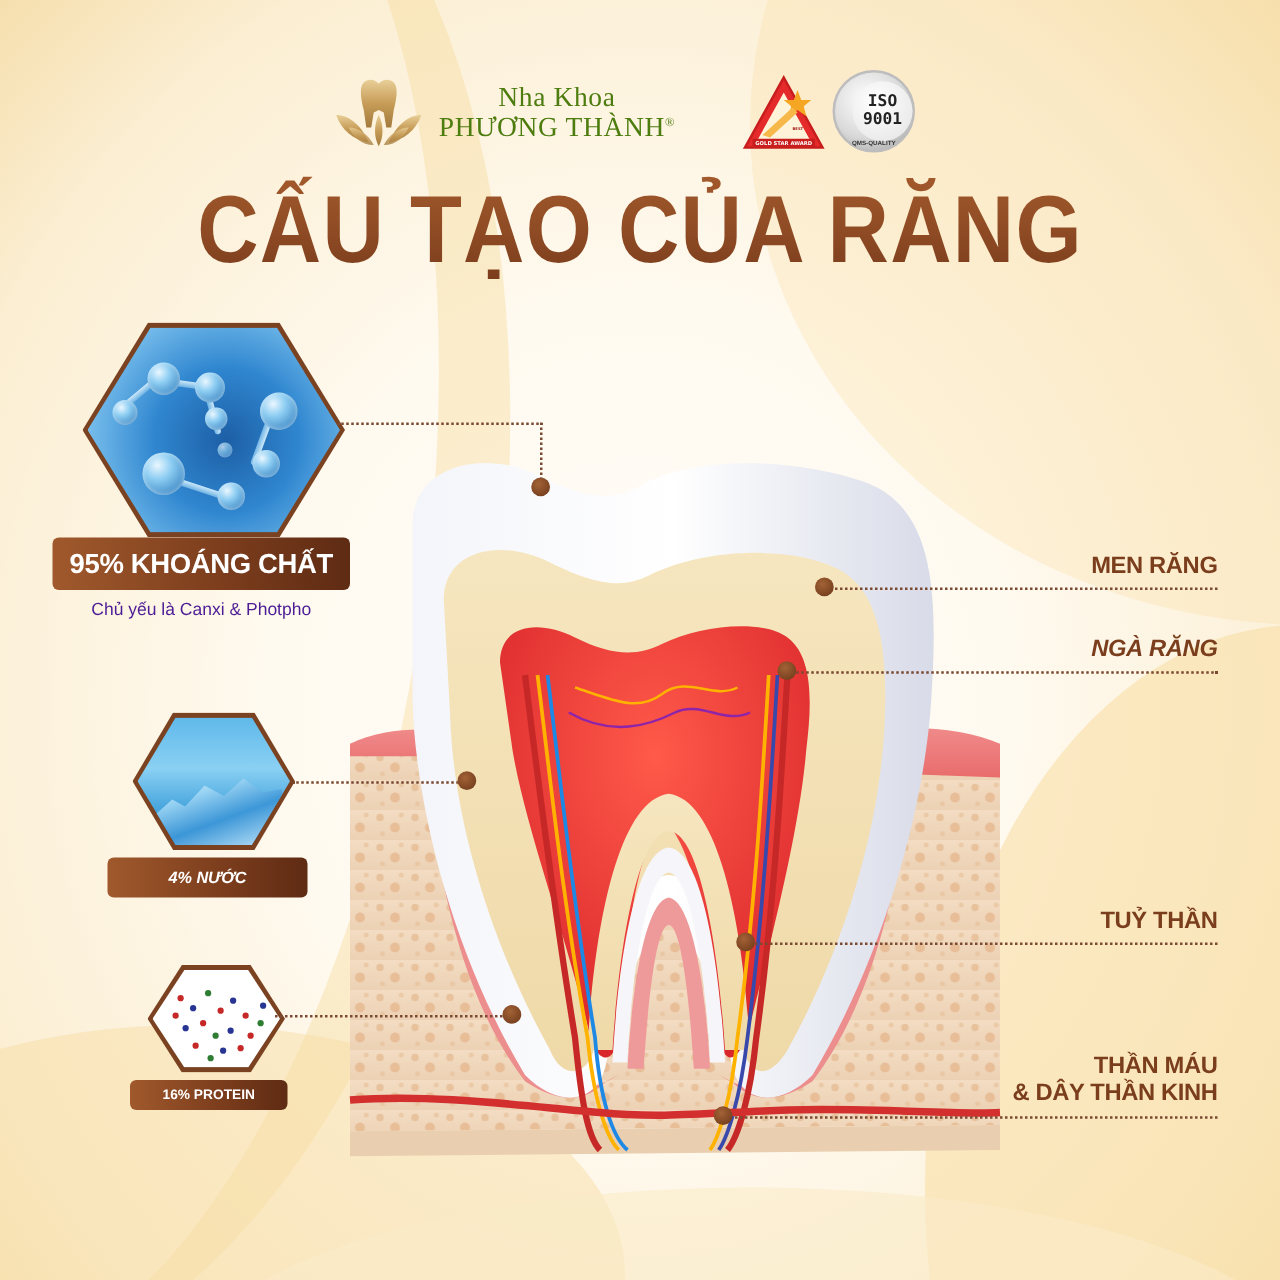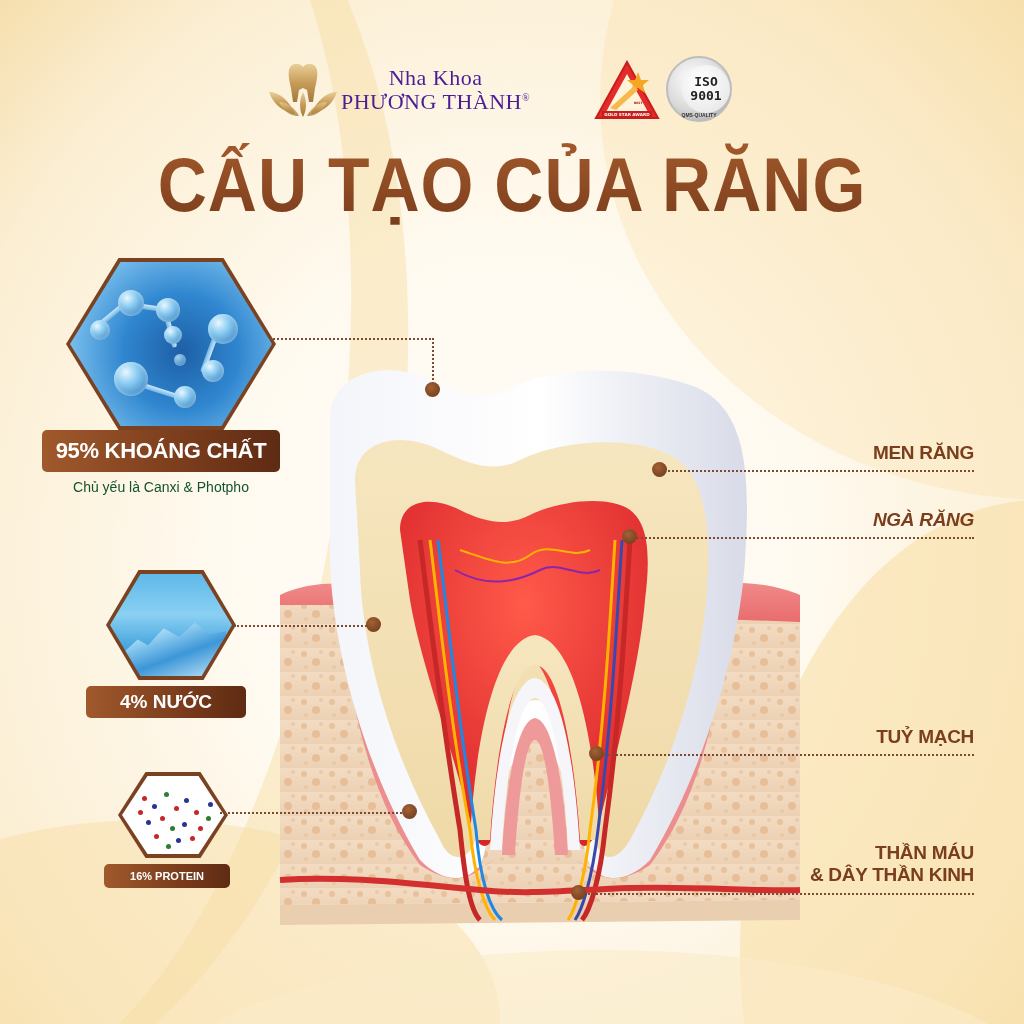--- a/index.html
+++ b/index.html
@@ -16,21 +16,21 @@
   .swoosh { position: absolute; border-radius: 50%; }
   .sw1 { left: -300px; top: -200px; width: 700px; height: 1300px; border-right: 60px solid rgba(246,220,160,0.45); transform: rotate(8deg); }
   .sw2 { left: 600px; top: -300px; width: 900px; height: 800px; background: rgba(248,224,170,0.35); }
   .sw3 { left: -200px; top: 820px; width: 700px; height: 400px; background: rgba(248,222,165,0.5); }
   .sw4 { left: 740px; top: 500px; width: 600px; height: 900px; background: rgba(247,220,160,0.55); }
   .sw5 { left: 150px; top: 950px; width: 900px; height: 300px; background: rgba(250,235,200,0.6); }
 
   
   .brand { position: absolute; left: 265px; top: 62px; display: flex; align-items: center; }
   .lotus { width: 76px; height: 56px; position: relative; }
-  .brand-text { color: #4c1d95; font-family: "Liberation Serif", serif; line-height: 1; }
+  .brand-text { margin-left: 10px; color: #4d7c0f; font-family: "Liberation Serif", serif; line-height: 1; }
   .brand-line1 { font-size: 22px; text-align: center; letter-spacing: 0.5px; }
   .brand-line2 { font-size: 22px; letter-spacing: 0.5px; margin-top: 2px; }
   .brand-line2 sup { font-size: 10px; }
   .award { position: absolute; left: 594px; top: 60px; width: 66px; height: 60px; }
   .iso { position: absolute; left: 666px; top: 56px; width: 66px; height: 66px; border-radius: 50%;
          background: radial-gradient(circle at 40% 35%, #ffffff 0%, #d9d9d9 55%, #9a9a9a 100%);
          border: 2px solid #bdbdbd; display: flex; flex-direction: column; align-items: flex-end; justify-content: center; }
   .iso-inner { width: 48px; height: 48px; border-radius: 50%; background: radial-gradient(circle at 40% 35%, #ffffff, #e3e3e3);
                display: flex; flex-direction: column; align-items: center; justify-content: center; font-family: "DejaVu Sans Mono", monospace; font-weight: bold; color: #222; font-size: 13px; line-height: 1.05; }
   .iso-sub { position: absolute; bottom: 2px; width: 100%; text-align: center; font-size: 5px; color: #333; font-weight: bold; }
@@ -49,23 +49,23 @@
   .hex-protein .hex-inner { background: #ffffff; }
   .molecule { position: absolute; border-radius: 50%; background: radial-gradient(circle at 35% 30%, #eaf7ff 0%, #8dcdf2 35%, #1e6db3 100%); box-shadow: 0 0 4px rgba(255,255,255,0.6) inset; }
   .bond { position: absolute; height: 5px; background: linear-gradient(#cde9fa, #6fb3e3); transform-origin: left center; border-radius: 3px; }
   .ice { position: absolute; left: 10%; bottom: 0; width: 85%; height: 55%;
          background: linear-gradient(160deg, rgba(255,255,255,0.9) 0%, rgba(160,215,245,0.9) 30%, rgba(60,150,215,0.95) 60%, rgba(210,240,255,0.9) 100%);
          clip-path: polygon(0 60%, 15% 35%, 25% 45%, 40% 15%, 55% 30%, 70% 5%, 85% 25%, 100% 20%, 100% 100%, 0 100%); }
   .pdot { position: absolute; width: 5px; height: 5px; border-radius: 50%; }
 
   .pill { position: absolute; background: linear-gradient(90deg, #a0592c 0%, #7a3c1c 60%, #5e2b13 100%); border-radius: 5px; color: #fff; font-weight: bold; text-align: center; }
   .pill-mineral { left: 42px; top: 430px; width: 238px; height: 42px; font-size: 22px; line-height: 42px; letter-spacing: -0.3px; }
-  .pill-water { left: 86px; top: 686px; width: 160px; height: 32px; font-size: 19px; line-height: 32px; }
+  .pill-water { left: 86px; top: 686px; width: 160px; height: 32px; font-size: 13px; line-height: 32px; font-style: italic; }
   .pill-protein { left: 104px; top: 864px; width: 126px; height: 24px; font-size: 11px; line-height: 24px; }
-  .desc { position: absolute; left: 42px; top: 478px; width: 238px; text-align: center; font-size: 14px; line-height: 18px; color: #14532d; }
+  .desc { position: absolute; left: 42px; top: 478px; width: 238px; text-align: center; font-size: 14px; line-height: 18px; color: #4c1d95; }
 
   
   .tooth-area { position: absolute; left: 270px; top: 360px; width: 540px; height: 580px; }
 
   
   .rlabel { position: absolute; right: 50px; text-align: right; font-weight: bold; color: #7a3e1d; font-size: 19px; line-height: 22px; letter-spacing: -0.3px; }
 
   
   .dline { position: absolute; border-top: 2px dotted #7a4a32; height: 0; }
   .vline { position: absolute; border-left: 2px dotted #7a4a32; width: 0; }
@@ -244,21 +244,21 @@
     <path d="M352 180 C347 260 342 360 328 470 C322 520 312 550 305 560" stroke="#3949ab"></path>
     <path d="M360 180 C355 260 350 360 335 470 C330 520 320 550 312 560" stroke="#c62828" stroke-width="5"></path>
     <path d="M190 190 C220 200 240 210 260 195 C280 180 300 200 320 190" stroke="#ffb300" stroke-width="2"></path>
     <path d="M185 210 C220 230 250 220 270 210 C290 200 310 220 330 210" stroke="#8e24aa" stroke-width="2"></path>
     <path d="M10 520 C80 515 150 525 210 530 C260 535 300 530 360 528 C430 526 490 532 530 530" stroke="#d32f2f" stroke-width="6"></path>
   </g>
 </svg>
 
 <div class="rlabel" style="top:442px;">MEN RĂNG</div>
 <div class="rlabel" style="top:509px;font-style:italic;">NGÀ RĂNG</div>
-<div class="rlabel" style="top:726px;">TUỶ MẠCH</div>
+<div class="rlabel" style="top:726px;">TUỶ THẦN</div>
 <div class="rlabel" style="top:842px;">
   <div>THẦN MÁU</div>
   <div>&amp; DÂY THẦN KINH</div>
 </div>
 
 <div class="dline" style="left:660px; top:470px; width:314px;"></div>
 <div class="dot" style="left:652px; top:462px;"></div>
 <div class="dline" style="left:630px; top:537px; width:344px;"></div>
 <div class="dot" style="left:622px; top:529px;"></div>
 <div class="dline" style="left:597px; top:754px; width:377px;"></div>

